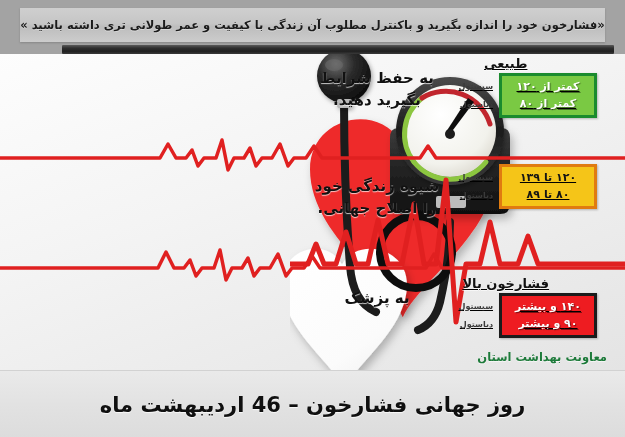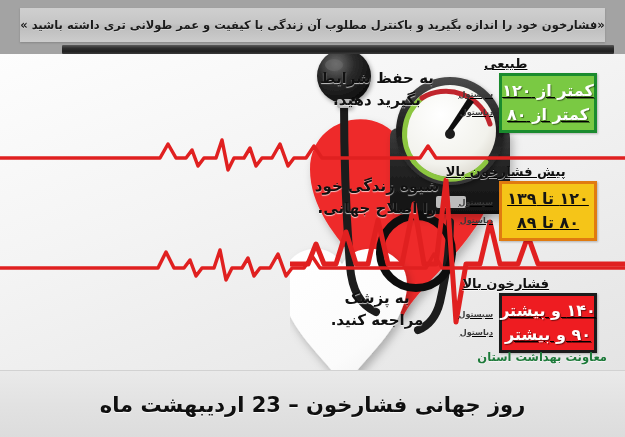--- a/index.html
+++ b/index.html
@@ -104,21 +104,21 @@
     border-width: 3px;
     display: flex;
     flex-direction: column;
     justify-content: center;
     align-items: center;
     padding: 3px 4px;
     box-sizing: border-box;
     box-shadow: 1px 1px 2px rgba(0,0,0,0.25);
   }
   .cat-value {
-    font-size: 16px;
+    font-size: 11px;
     font-weight: bold;
     line-height: 1.5;
     white-space: nowrap;
   }
   .cat-side-labels {
     display: flex;
     flex-direction: column;
     justify-content: center;
     align-items: flex-start;
     padding-right: 6px;
@@ -361,21 +361,20 @@
         </div>
       </div>
     </div>
 
     <div class="advice" style="right:188px; top:14px; width:120px;">
       <div>به حفظ شرایط</div>
       <div>بگیرید دهید.</div>
     </div>
 
     <div class="cat-block" style="right:28px; top:110px;">
-      <div class="cat-title">پیش فشارخون بالا</div>
       <div class="cat-row">
         <div class="cat-box box-pre">
           <div class="cat-value">۱۲۰ تا ۱۳۹</div>
           <div class="cat-value">۸۰ تا ۸۹</div>
         </div>
         <div class="cat-side-labels">
           <div class="cat-side-label">سیستول</div>
           <div class="cat-side-label">دیاستول</div>
         </div>
       </div>
@@ -395,24 +394,23 @@
         </div>
         <div class="cat-side-labels">
           <div class="cat-side-label">سیستول</div>
           <div class="cat-side-label">دیاستول</div>
         </div>
       </div>
     </div>
 
     <div class="advice" style="right:188px; top:234px; width:120px;">
       <div>به پزشک</div>
-      <div>مراجعه کنید.</div>
     </div>
 
     <div class="credit">معاونت بهداشت استان</div>
 
   </div>
 
   <div class="bottom-banner">
-    <div class="bottom-banner-text">روز جهانی فشارخون – 23 اردیبهشت ماه</div>
+    <div class="bottom-banner-text">روز جهانی فشارخون – 46 اردیبهشت ماه</div>
   </div>
 
 </div>
 
 </body></html>

